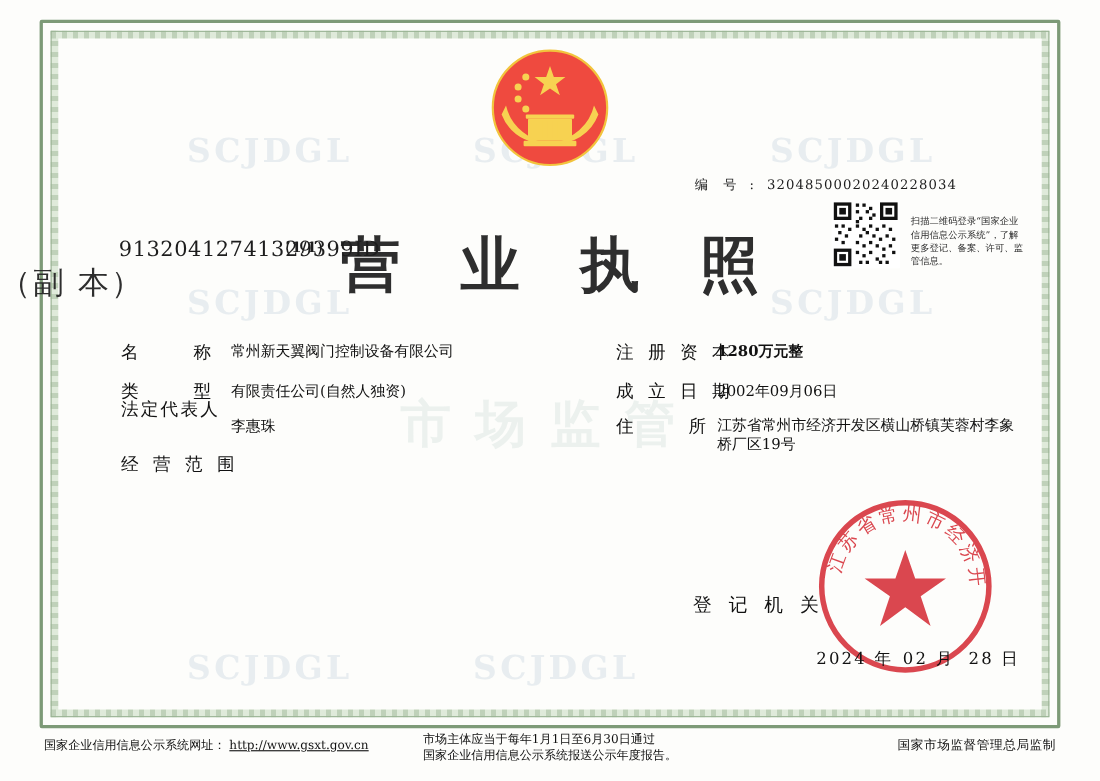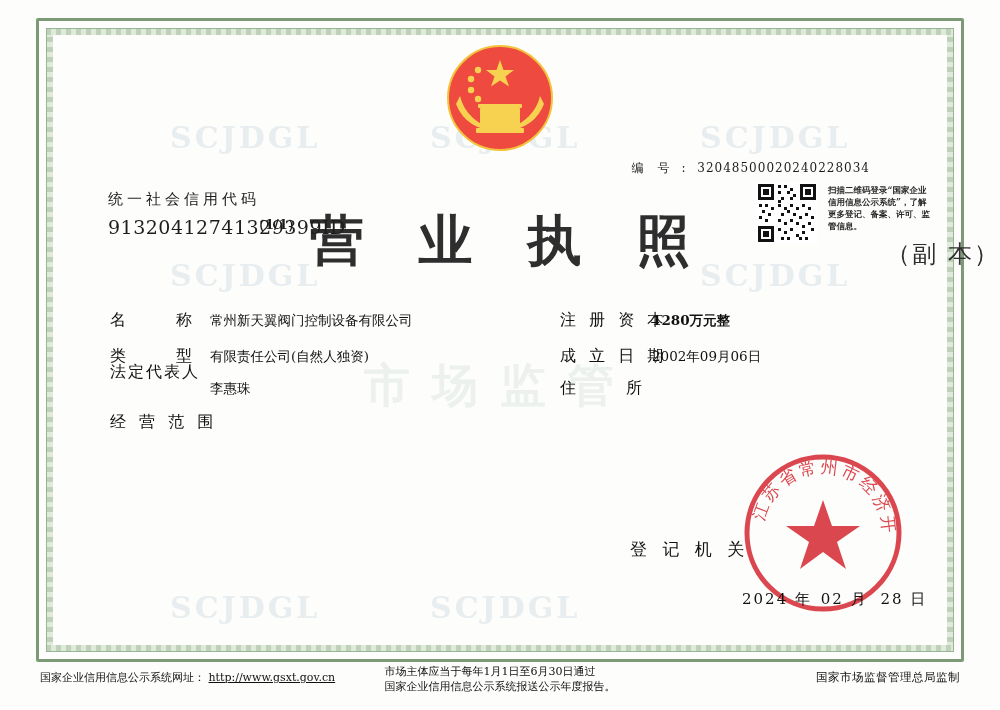--- a/index.html
+++ b/index.html
@@ -74,23 +74,23 @@
     font-family:"DejaVu Serif","Liberation Serif",serif;
     font-size:54px;
     font-weight:700;
     letter-spacing:18px;
     color:#2e2e2e;
     text-indent:18px;
     margin-top:37px;
   }
   .subtitle{
     position:absolute;left:0;right:0;top:238px;
-    text-align:right;
-    font-family:"DejaVu Serif","Liberation Serif",serif;
-    font-size:24px;
+    text-align:left;
+    font-family:"DejaVu Serif","Liberation Serif",serif;
+    font-size:28px;
     color:#2e2e2e;
     letter-spacing:2px;
   }
   
   .credit-label{
     position:absolute;left:108px;top:190px;
     font-size:15px;letter-spacing:4px;color:#1d1d1d;
     font-family:"DejaVu Serif","Liberation Serif",serif;
   }
   .credit-value{
@@ -111,25 +111,24 @@
     font-family:"DejaVu Serif","Liberation Serif",serif;
     white-space:nowrap;
   }
   
   .qr{
     position:absolute;right:182px;top:182px;
     width:62px;height:62px;
     background:#fff;
   }
   .qr-note{
-    position:absolute;right:68px;top:184px;
+    position:absolute;right:68px;top:196px;
     width:104px;
     font-size:8.5px;line-height:12px;color:#2b2b2b;
     font-family:"DejaVu Serif","Liberation Serif",serif;
-    font-weight:bold;
   }
   
   .field-label{
     position:absolute;
     font-size:16px;color:#111;
     font-family:"DejaVu Serif","Liberation Serif",serif;
     letter-spacing:6px;
     white-space:nowrap;
   }
   .field-value{
@@ -219,21 +218,20 @@
         <rect x="71" y="66" width="5" height="16"></rect>
         <path d="M20 52 q6 26 40 36 q-34 -2 -44 -28 z"></path>
         <path d="M100 52 q-6 26 -40 36 q34 -2 44 -28 z"></path>
       </g>
     </svg>
   </div>
 
   <div class="title">营 业 执 照</div>
   <div class="subtitle">（副 本）</div>
 
-  <div class="credit-label">统一社会信用代码</div>
   <div class="credit-value">91320412741329399ID</div>
   <div class="credit-copy">（1/1）</div>
 
   <div class="serial">
     <span>编　号</span>
     <span style="margin:0 6px;">:</span>
     <span>32048500020240228034</span>
   </div>
 
   <div class="qr">
@@ -309,20 +307,21 @@
 
   <div class="field-label" style="left:110px;top:412px;letter-spacing:4px;">经 营 范 围</div>
 
   <div class="field-label" style="left:560px;top:310px;letter-spacing:4px;">注 册 资 本</div>
   <div class="field-value" style="left:652px;top:311px;font-weight:bold;">1280万元整</div>
 
   <div class="field-label" style="left:560px;top:346px;letter-spacing:4px;">成 立 日 期</div>
   <div class="field-value" style="left:652px;top:347px;">2002年09月06日</div>
 
   <div class="field-label" style="left:560px;top:378px;">住　　所</div>
+  <div class="field-value" style="left:652px;top:379px;width:280px;line-height:17px;">江苏省常州市经济开发区横山桥镇芙蓉村李象桥厂区19号</div>
 
   <div class="registry">登 记 机 关</div>
 
   <div class="seal">
     <svg viewBox="0 0 162 162" width="162" height="162" opacity="0.82">
       <circle cx="81" cy="81" r="76" fill="none" stroke="#d3202a" stroke-width="5"></circle>
       <polygon points="81,48 90,74 118,74 95,90 104,117 81,100 58,117 67,90 44,74 72,74" fill="#d3202a"></polygon>
       <defs>
         <path id="sealArc" d="M 21 81 A 60 60 0 1 1 141 81"></path>
       </defs>

